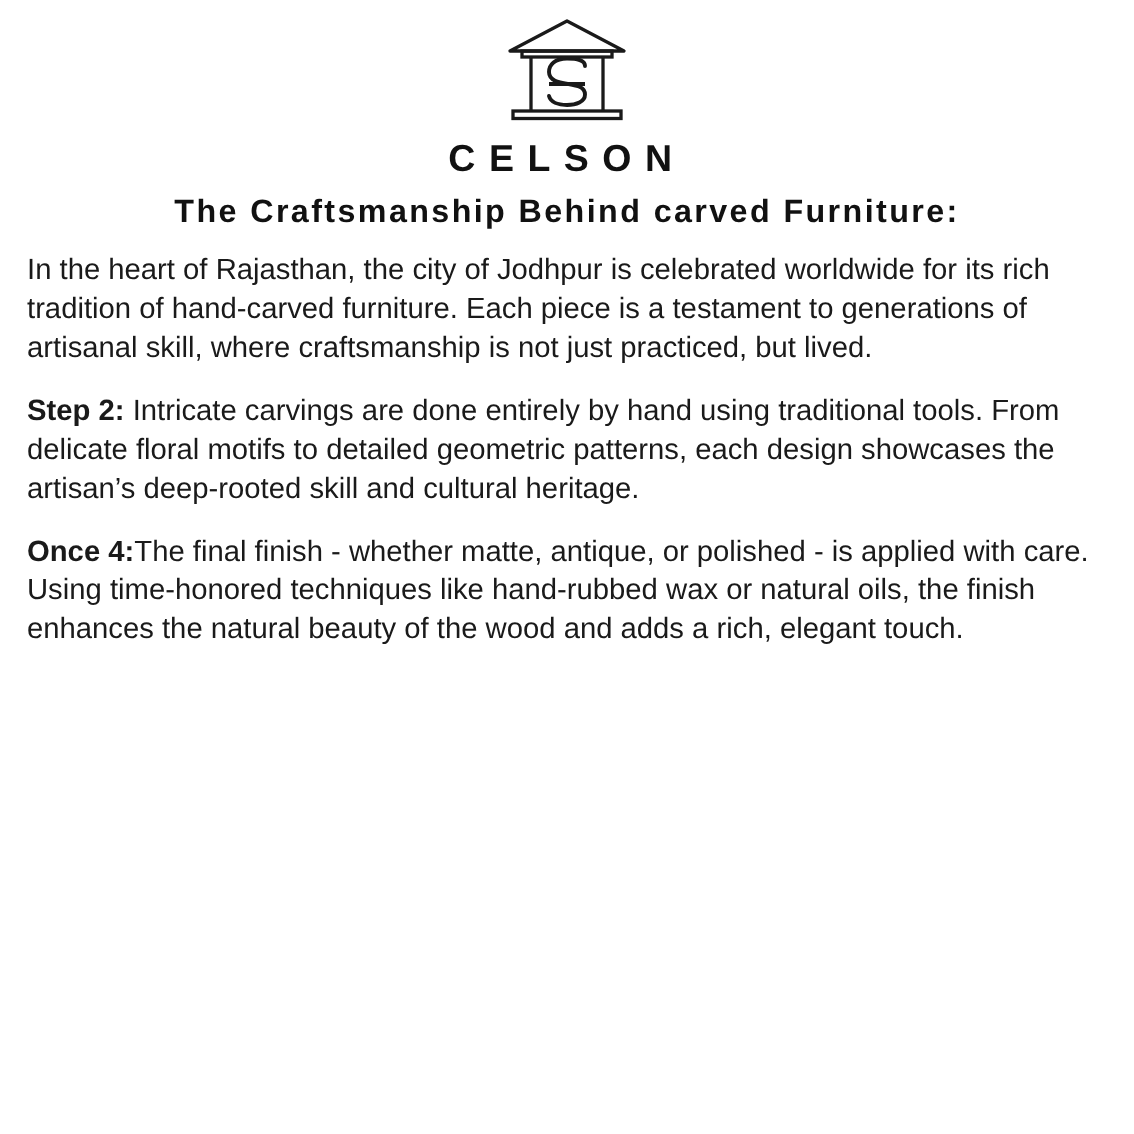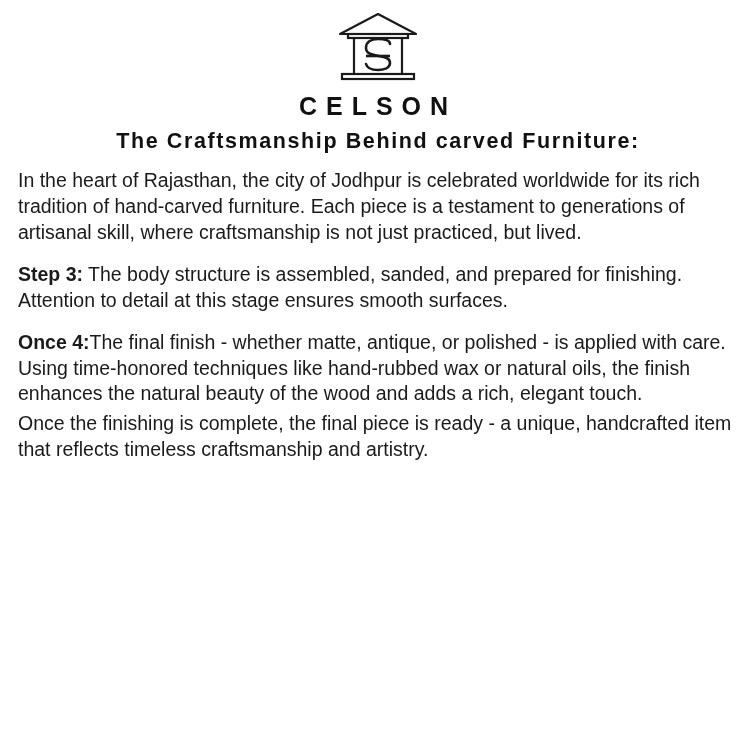--- a/index.html
+++ b/index.html
@@ -81,24 +81,23 @@
     </svg>
   </div>
 
   <div class="brand">CELSON</div>
 
   <div class="headline">The Craftsmanship Behind carved Furniture:</div>
 
   <p class="para">In the heart of Rajasthan, the city of Jodhpur is celebrated worldwide for its rich tradition of hand-carved furniture. Each piece is a testament to generations of artisanal skill, where craftsmanship is not just practiced, but lived.</p>
 
 
+  <p class="para">
+    <span class="step-label">Step 2:</span><span> Intricate carvings are done entirely by hand using traditional tools. From delicate floral motifs to detailed geometric patterns, each design showcases the artisan’s deep-rooted skill and cultural heritage.</span>
+  </p>
 
-  <p class="para">
-    <span class="step-label">Step 3:</span><span> The body structure is assembled, sanded, and prepared for finishing. Attention to detail at this stage ensures smooth surfaces.</span>
-  </p>
 
   <p class="para tight">
     <span class="step-label">Once 4:</span><span>The final finish - whether matte, antique, or polished - is applied with care. Using time-honored techniques like hand-rubbed wax or natural oils, the finish enhances the natural beauty of the wood and adds a rich, elegant touch.</span>
   </p>
 
-  <p class="para last">Once the finishing is complete, the final piece is ready - a unique, handcrafted item that reflects timeless craftsmanship and artistry.</p>
 
 </div>
 
 </body></html>

